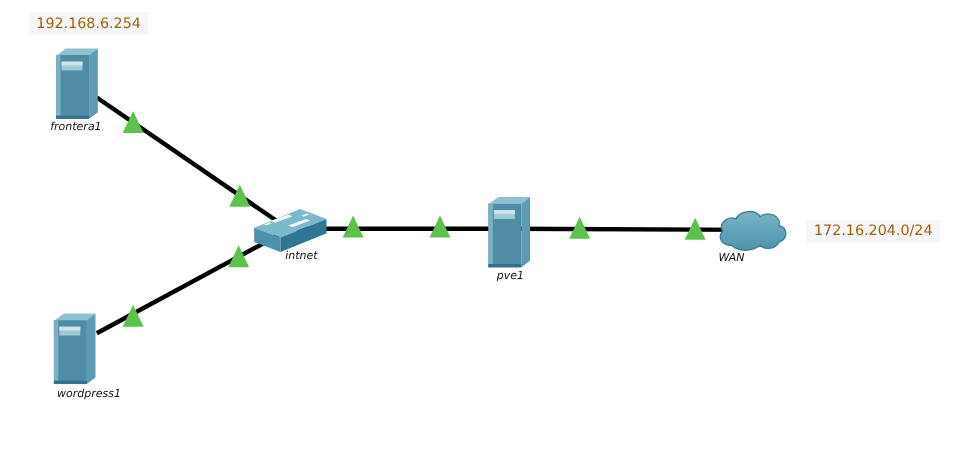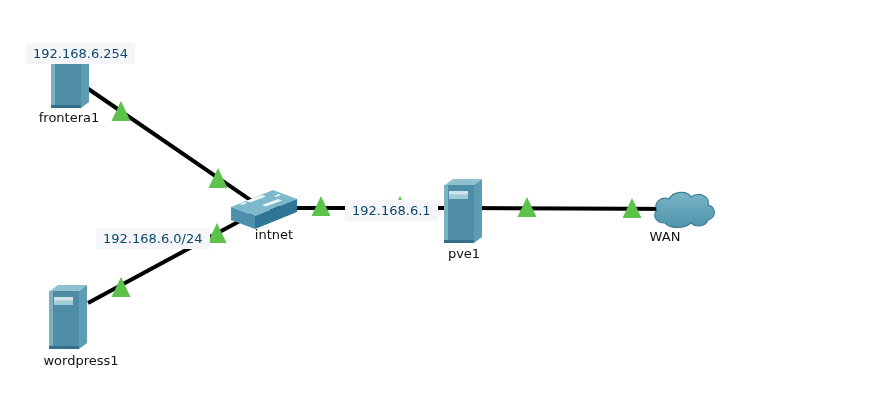--- a/index.html
+++ b/index.html
@@ -22,33 +22,33 @@
   }
   .node {
     position: absolute;
     z-index: 2;
   }
   .node svg { display: block; }
   .node-label {
     position: absolute;
     z-index: 3;
     transform: translateX(-50%);
-    font-size: 13px;
+    font-size: 10px;
     color: #111111;
     white-space: nowrap;
+    font-style: italic;
   }
   .annotation {
     position: absolute;
     z-index: 3;
     font-size: 13px;
-    color: #0c4a6e;
+    color: #a16207;
     background: #f5f5fa;
     padding: 3px 7px;
     white-space: nowrap;
-    margin-top: 32px;
   }
 </style>
 </head>
 <body>
 
 <div class="canvas">
 
   <svg class="layer" width="871" height="413" viewBox="0 0 871 413">
     <line x1="87" y1="88" x2="262" y2="208" stroke="#000000" stroke-width="4"></line>
     <line x1="88" y1="303" x2="262" y2="209" stroke="#000000" stroke-width="4"></line>
@@ -125,16 +125,15 @@
     </svg>
   </div>
 
   <div class="node-label" style="left:69px;  top:110px;">frontera1</div>
   <div class="node-label" style="left:81px;  top:353px;">wordpress1</div>
   <div class="node-label" style="left:274px; top:227px;">intnet</div>
   <div class="node-label" style="left:464px; top:246px;">pve1</div>
   <div class="node-label" style="left:665px; top:229px;">WAN</div>
 
   <div class="annotation" style="left:26px;  top:11px;">192.168.6.254</div>
-  <div class="annotation" style="left:96px;  top:196px;">192.168.6.0/24</div>
-  <div class="annotation" style="left:345px; top:168px;">192.168.6.1</div>
+  <div class="annotation" style="left:733px; top:200px;">172.16.204.0/24</div>
 
 </div>
 
 </body></html>

